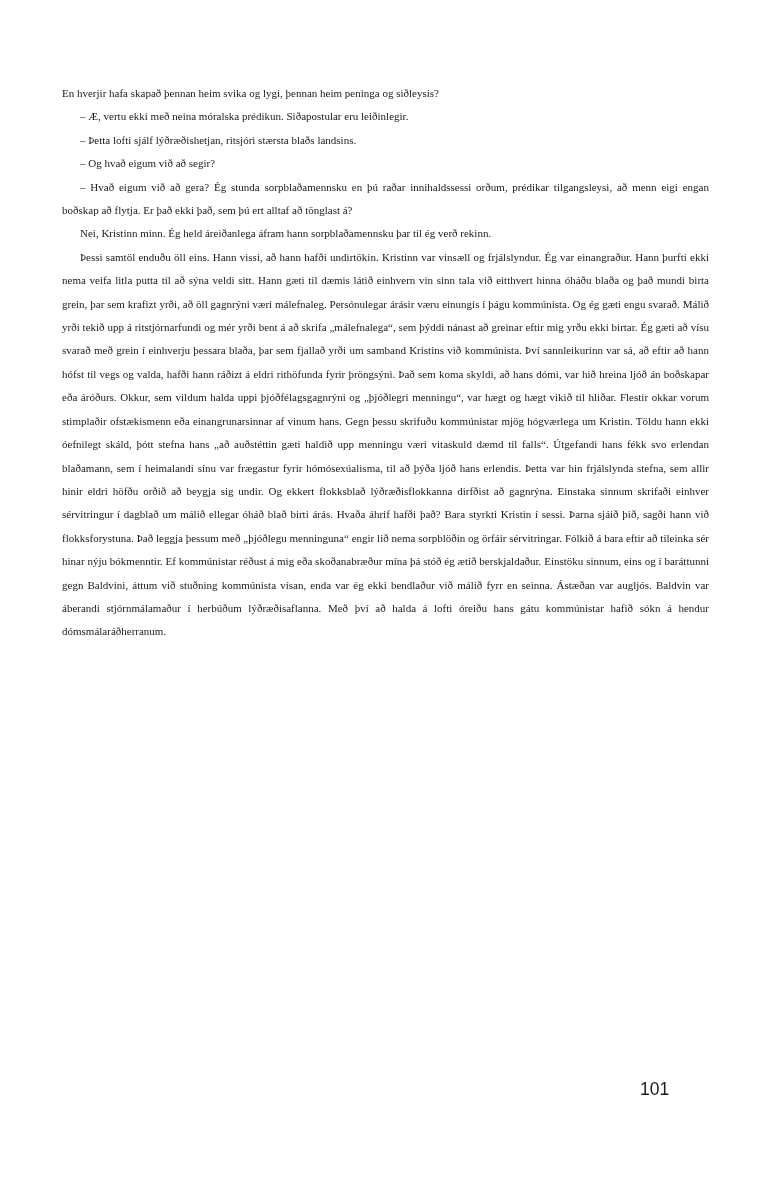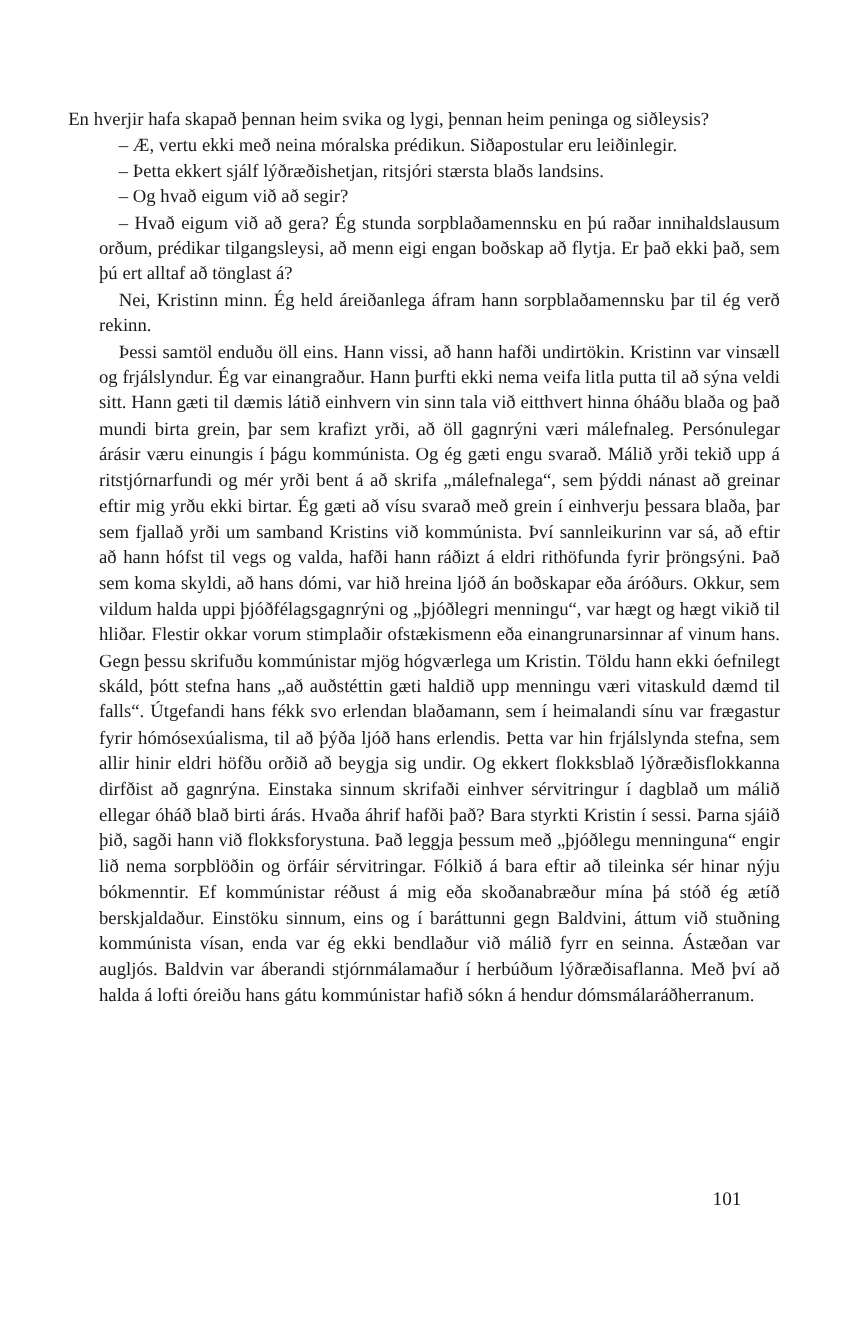--- a/index.html
+++ b/index.html
@@ -1,48 +1,47 @@
 <!DOCTYPE html>
 <html><head>
 <meta charset="utf-8">
 <style>
   html, body { margin: 0; padding: 0; background: #ffffff; }
   body { width: 780px; height: 1200px; position: relative; overflow: hidden; }
   .page {
     position: absolute;
     left: 62px;
-    top: 97px;
+    top: 82px;
     width: 647px;
     font-family: "Liberation Serif", "DejaVu Serif", serif;
-    font-size: 17px;
+    font-size: 11px;
     line-height: 23.4px;
     color: #1a1a1a;
     text-align: justify;
     hyphens: manual;
   }
   .page p { margin: 0; }
-  .page p.indent { text-indent: 18px; margin-left: 28px; }
+  .page p.indent { text-indent: 18px; }
   .page p.noindent { text-indent: 0; }
   .page-number {
     position: absolute;
     left: 640px;
     top: 1079px;
     width: 34px;
-    text-align: right;
-    font-family: Liberation Serif, serif;
+    font-family: Liberation Sans, sans-serif;
     font-size: 17.5px;
     color: #1a1a1a;
   }
 </style>
 </head>
 <body>
 
 <div class="page">
   <p class="noindent">En hverjir hafa skapað þennan heim svika og lygi, þennan heim peninga og sið­leysis?</p>
   <p class="indent">– Æ, vertu ekki með neina móralska prédikun. Siðapostular eru leiðinlegir.</p>
-  <p class="indent">– Þetta ekkert sjálf lýðræðishetjan, ritsjóri stærsta blaðs landsins.</p>
+  <p class="indent">– Þetta lofti sjálf lýðræðishetjan, ritsjóri stærsta blaðs landsins.</p>
   <p class="indent">– Og hvað eigum við að segir?</p>
-  <p class="indent">– Hvað eigum við að gera? Ég stunda sorpblaðamennsku en þú raðar innihalds­lausum orðum, prédikar tilgangsleysi, að menn eigi engan boðskap að flytja. Er það ekki það, sem þú ert alltaf að tönglast á?</p>
+  <p class="indent">– Hvað eigum við að gera? Ég stunda sorpblaðamennsku en þú raðar innihalds­sessi orðum, prédikar tilgangsleysi, að menn eigi engan boðskap að flytja. Er það ekki það, sem þú ert alltaf að tönglast á?</p>
   <p class="indent">Nei, Kristinn minn. Ég held áreiðanlega áfram hann sorpblaðamennsku þar til ég verð rekinn.</p>
   <p class="indent">Þessi samtöl enduðu öll eins. Hann vissi, að hann hafði undirtökin. Kristinn var vinsæll og frjálslyndur. Ég var einangraður. Hann þurfti ekki nema veifa litla putta til að sýna veldi sitt. Hann gæti til dæmis látið einhvern vin sinn tala við eitthvert hinna óháðu blaða og það mundi birta grein, þar sem krafizt yrði, að öll gagnrýni væri málefnaleg. Persónulegar árásir væru einungis í þágu kommúnista. Og ég gæti engu svarað. Málið yrði tekið upp á ritstjórnarfundi og mér yrði bent á að skrifa „málefnalega“, sem þýddi nánast að greinar eftir mig yrðu ekki birtar. Ég gæti að vísu svarað með grein í einhverju þessara blaða, þar sem fjallað yrði um samband Kristins við kommúnista. Því sannleikurinn var sá, að eftir að hann hófst til vegs og valda, hafði hann ráðizt á eldri rithöfunda fyrir þröngsýni. Það sem koma skyldi, að hans dómi, var hið hreina ljóð án boðskapar eða áróðurs. Okkur, sem vildum halda uppi þjóðfélagsgagnrýni og „þjóðlegri menningu“, var hægt og hægt vikið til hliðar. Flestir okkar vorum stimplaðir ofstækismenn eða einangr­unarsinnar af vinum hans. Gegn þessu skrifuðu kommúnistar mjög hógværlega um Kristin. Töldu hann ekki óefnilegt skáld, þótt stefna hans „að auðstéttin gæti haldið upp menningu væri vitaskuld dæmd til falls“. Útgefandi hans fékk svo erlendan blaðamann, sem í heimalandi sínu var frægastur fyrir hómósexúalisma, til að þýða ljóð hans erlendis. Þetta var hin frjálslynda stefna, sem allir hinir eldri höfðu orðið að beygja sig undir. Og ekkert flokksblað lýðræðisflokkanna dirfðist að gagnrýna. Einstaka sinnum skrifaði einhver sérvitringur í dagblað um málið ellegar óháð blað birti árás. Hvaða áhrif hafði það? Bara styrkti Kristin í sessi. Þarna sjáið þið, sagði hann við flokksforystuna. Það leggja þessum með „þjóðlegu menninguna“ engir lið nema sorpblöðin og örfáir sérvitringar. Fólkið á bara eftir að tileinka sér hinar nýju bókmenntir. Ef kommúnistar réðust á mig eða skoðanabræður mína þá stóð ég ætíð berskjaldaður. Einstöku sinnum, eins og í baráttunni gegn Baldvini, áttum við stuðning kommúnista vísan, enda var ég ekki bendlaður við málið fyrr en seinna. Ástæðan var augljós. Baldvin var áberandi stjórnmálamaður í herbúðum lýðræðisaflanna. Með því að halda á lofti óreiðu hans gátu kommúnistar hafið sókn á hendur dómsmálaráðherranum.</p>
 </div>
 
 <div class="page-number">101</div>
 
 </body></html>

